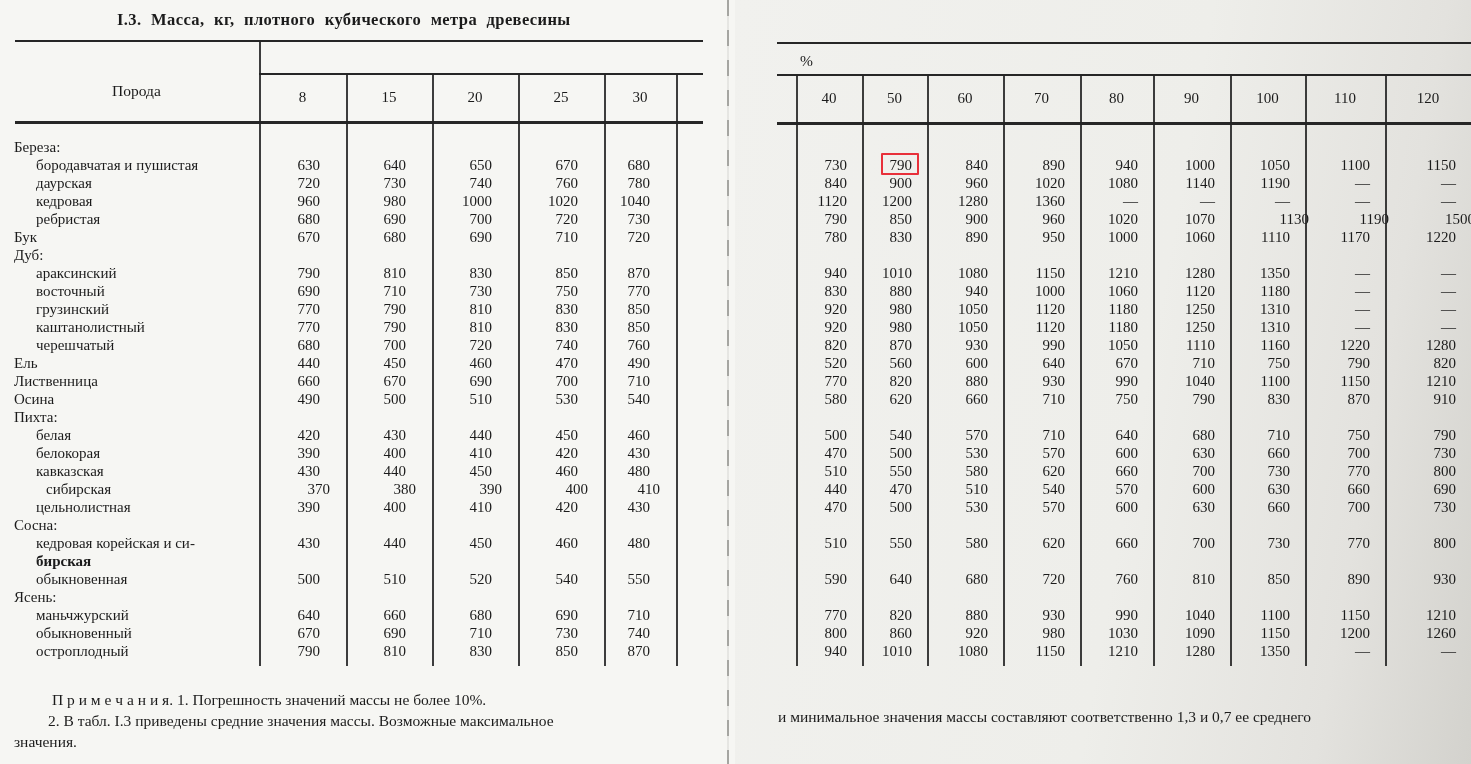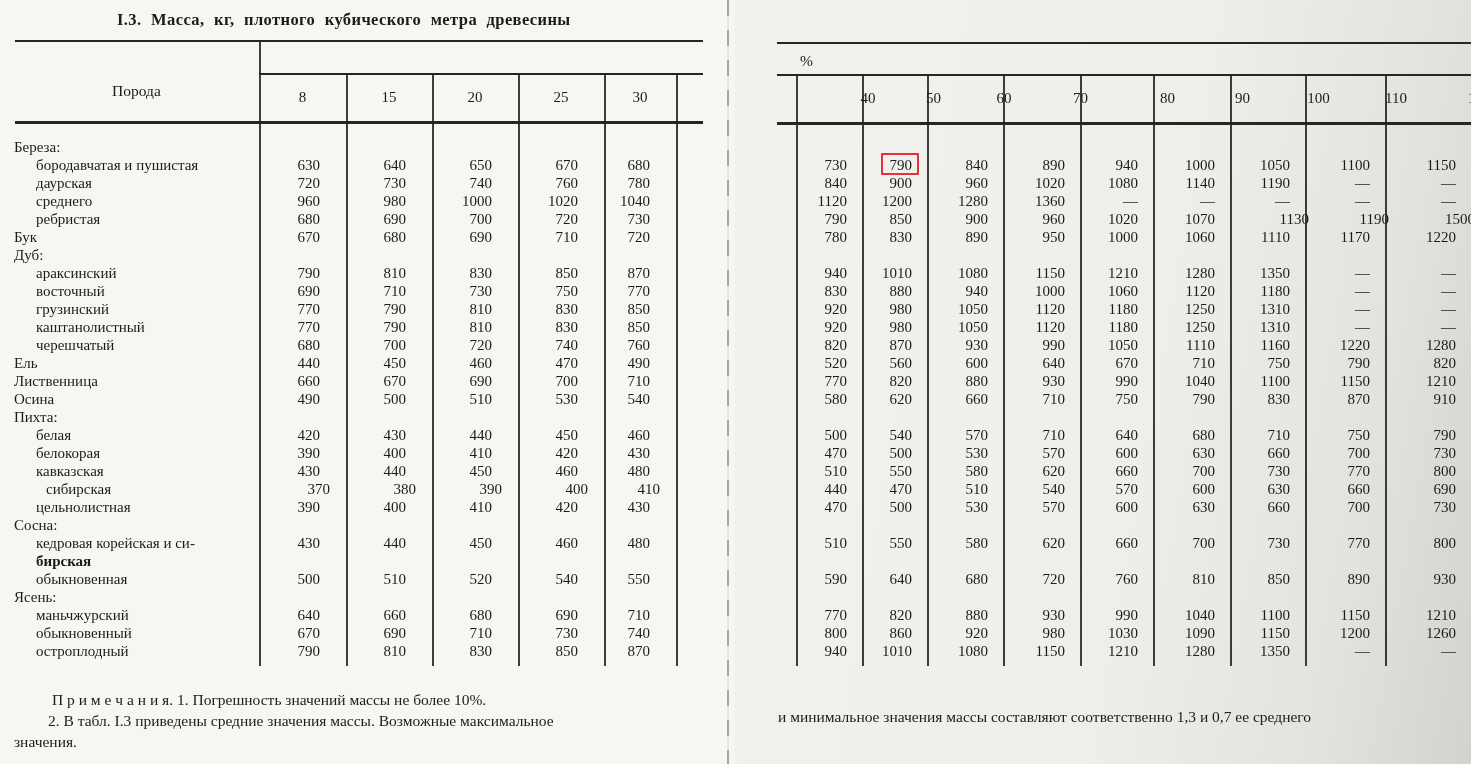--- a/index.html
+++ b/index.html
@@ -78,25 +78,25 @@
   <div class="hdr-label" style="left:800px;top:52px;">%</div>
 
   <div class="hdr-row" style="left:259px;top:89px;">
       <div class="c" style="width: 87px;">8</div>
       <div class="c" style="width: 86px;">15</div>
       <div class="c" style="width: 86px;">20</div>
       <div class="c" style="width: 86px;">25</div>
       <div class="c" style="width: 72px;">30</div>
     </div>
   <div class="hdr-row" style="left:796px;top:90px;">
-      <div class="c" style="width: 66px; margin-left: 39px;">40</div>
+      <div class="c" style="width: 66px;">40</div>
       <div class="c" style="width: 65px;">50</div>
       <div class="c" style="width: 76px;">60</div>
       <div class="c" style="width: 77px;">70</div>
-      <div class="c" style="width: 73px; padding-left: 12px;">80</div>
+      <div class="c" style="width: 73px;">80</div>
       <div class="c" style="width: 77px;">90</div>
       <div class="c" style="width: 75px;">100</div>
       <div class="c" style="width: 80px;">110</div>
       <div class="c" style="width: 86px;">120</div>
     </div>
 
   <div class="tbody left-body" style="left:14px;top:138px;width:662px;">
       <div class="trow">
         <div class="species" style="width: 245px; margin-left: 0px;">Береза:</div>
         <div class="num" style="width: 87px;"></div>
@@ -115,21 +115,21 @@
       </div>
       <div class="trow">
         <div class="species" style="width: 223px; margin-left: 22px;">даурская</div>
         <div class="num" style="width: 87px;">720</div>
         <div class="num" style="width: 86px;">730</div>
         <div class="num" style="width: 86px;">740</div>
         <div class="num" style="width: 86px;">760</div>
         <div class="num" style="width: 72px;">780</div>
       </div>
       <div class="trow">
-        <div class="species" style="width: 223px; margin-left: 22px;">среднего</div>
+        <div class="species" style="width: 223px; margin-left: 22px;">кедровая</div>
         <div class="num" style="width: 87px;">960</div>
         <div class="num" style="width: 86px;">980</div>
         <div class="num" style="width: 86px;">1000</div>
         <div class="num" style="width: 86px;">1020</div>
         <div class="num" style="width: 72px;">1040</div>
       </div>
       <div class="trow">
         <div class="species" style="width: 223px; margin-left: 22px;">ребристая</div>
         <div class="num" style="width: 87px;">680</div>
         <div class="num" style="width: 86px;">690</div>

